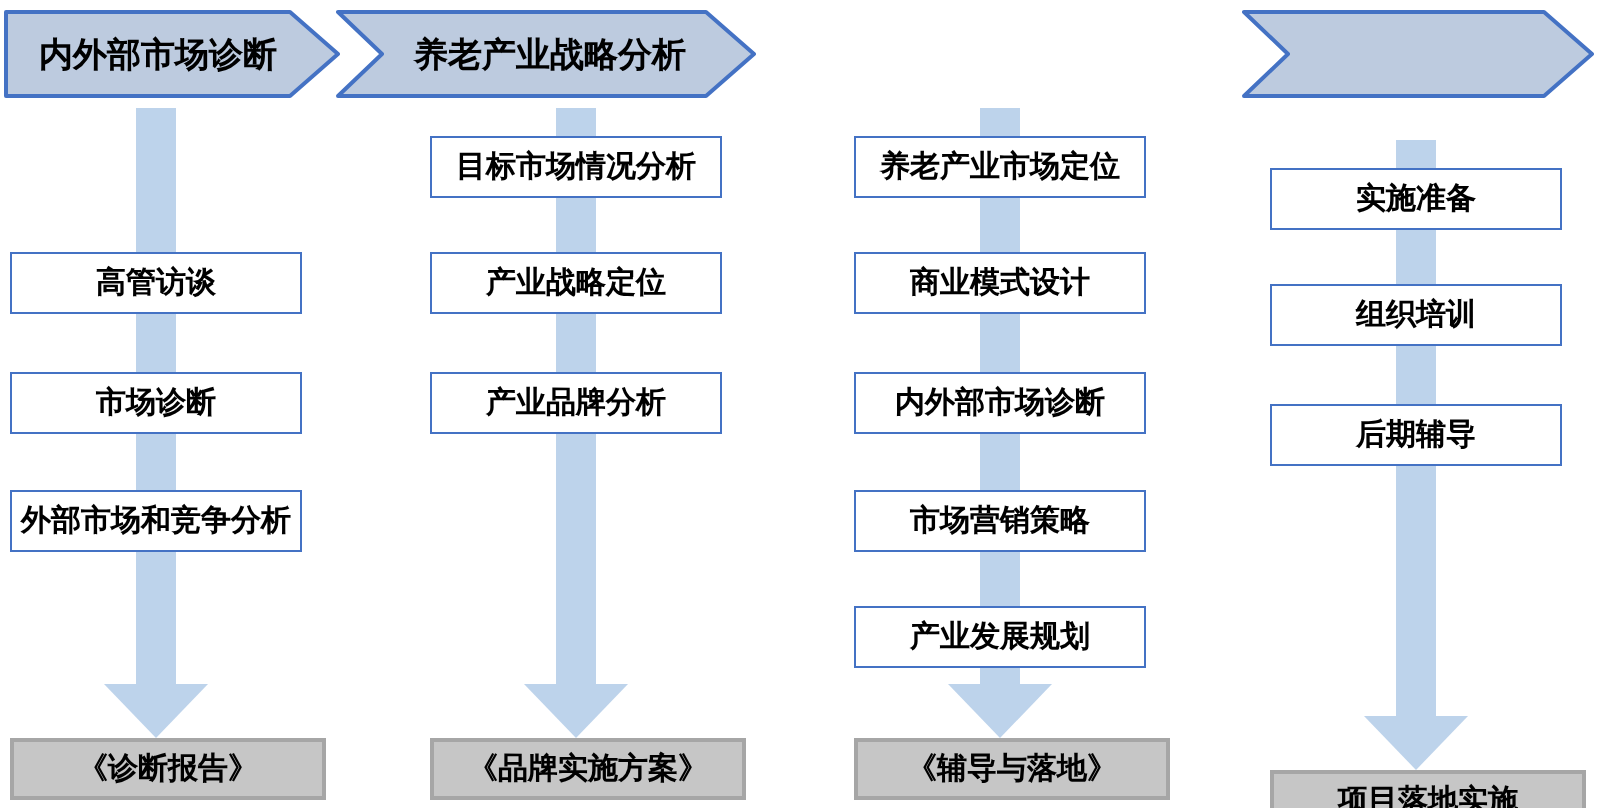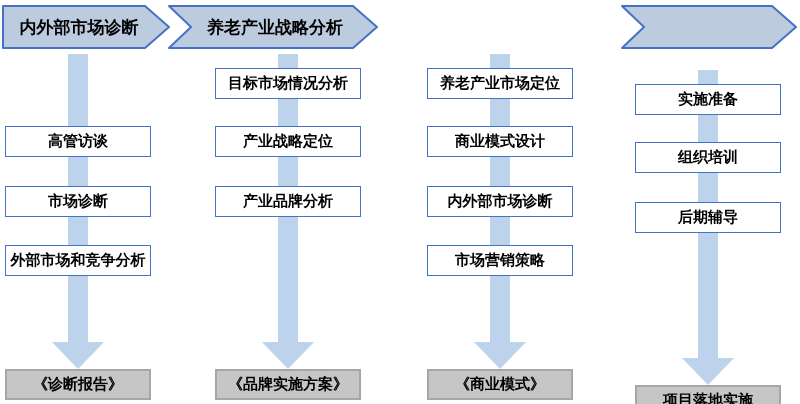--- a/index.html
+++ b/index.html
@@ -17,21 +17,21 @@
   .stack{position:absolute;top:50px;width:146px;height:354px;}
   .shaft{position:absolute;left:63px;top:4px;width:20px;height:288px;background:var(--arrow-fill,#BDD3EB);}
   .arrowhead{position:absolute;left:47px;top:292px;width:0;height:0;
              border-left:26px solid transparent;border-right:26px solid transparent;
              border-top:27px solid var(--arrow-fill,#BDD3EB);}
   .step{position:absolute;left:0;width:146px;height:31px;background:#fff;
         border:1.5px solid var(--box-border,#4472C4);box-sizing:border-box;
         display:flex;align-items:center;justify-content:center;
         font-weight:bold;font-size:15px;white-space:nowrap;z-index:2;}
   .r1{top:18px}.r2{top:76px}.r3{top:136px}.r4{top:195px}.r5{top:253px}
-  .output{position:absolute;left:0;top:319px;width:146px;height:31px;
+  .output{position:absolute;left:0;top:319px;width:158px;height:31px;
           background:var(--output-fill,#C6C6C6);border:2px solid var(--output-border,#A6A6A6);
           box-sizing:border-box;display:flex;align-items:center;justify-content:center;
           font-weight:bold;font-size:15px;white-space:nowrap;z-index:2;}
 </style>
 </head>
 <body>
 
 <div class="canvas">
 
   <div class="header" style="left:2px;width:168px;">
@@ -73,21 +73,22 @@
     <div class="output">《品牌实施方案》</div>
   </div>
 
   <div class="stack" style="left:427px;">
     <div class="shaft"></div>
     <div class="arrowhead"></div>
     <div class="step r1">养老产业市场定位</div>
     <div class="step r2">商业模式设计</div>
     <div class="step r3">内外部市场诊断</div>
     <div class="step r4">市场营销策略</div>
-    <div class="output">《商业模式》</div>
+    <div class="step r5">产业发展规划</div>
+    <div class="output">《辅导与落地》</div>
   </div>
 
   <div class="stack" style="left:635px;margin-top:16px;">
     <div class="shaft"></div>
     <div class="arrowhead"></div>
     <div class="step r1">实施准备</div>
     <div class="step r2">组织培训</div>
     <div class="step r3">后期辅导</div>
     <div class="output">项目落地实施</div>
   </div>

